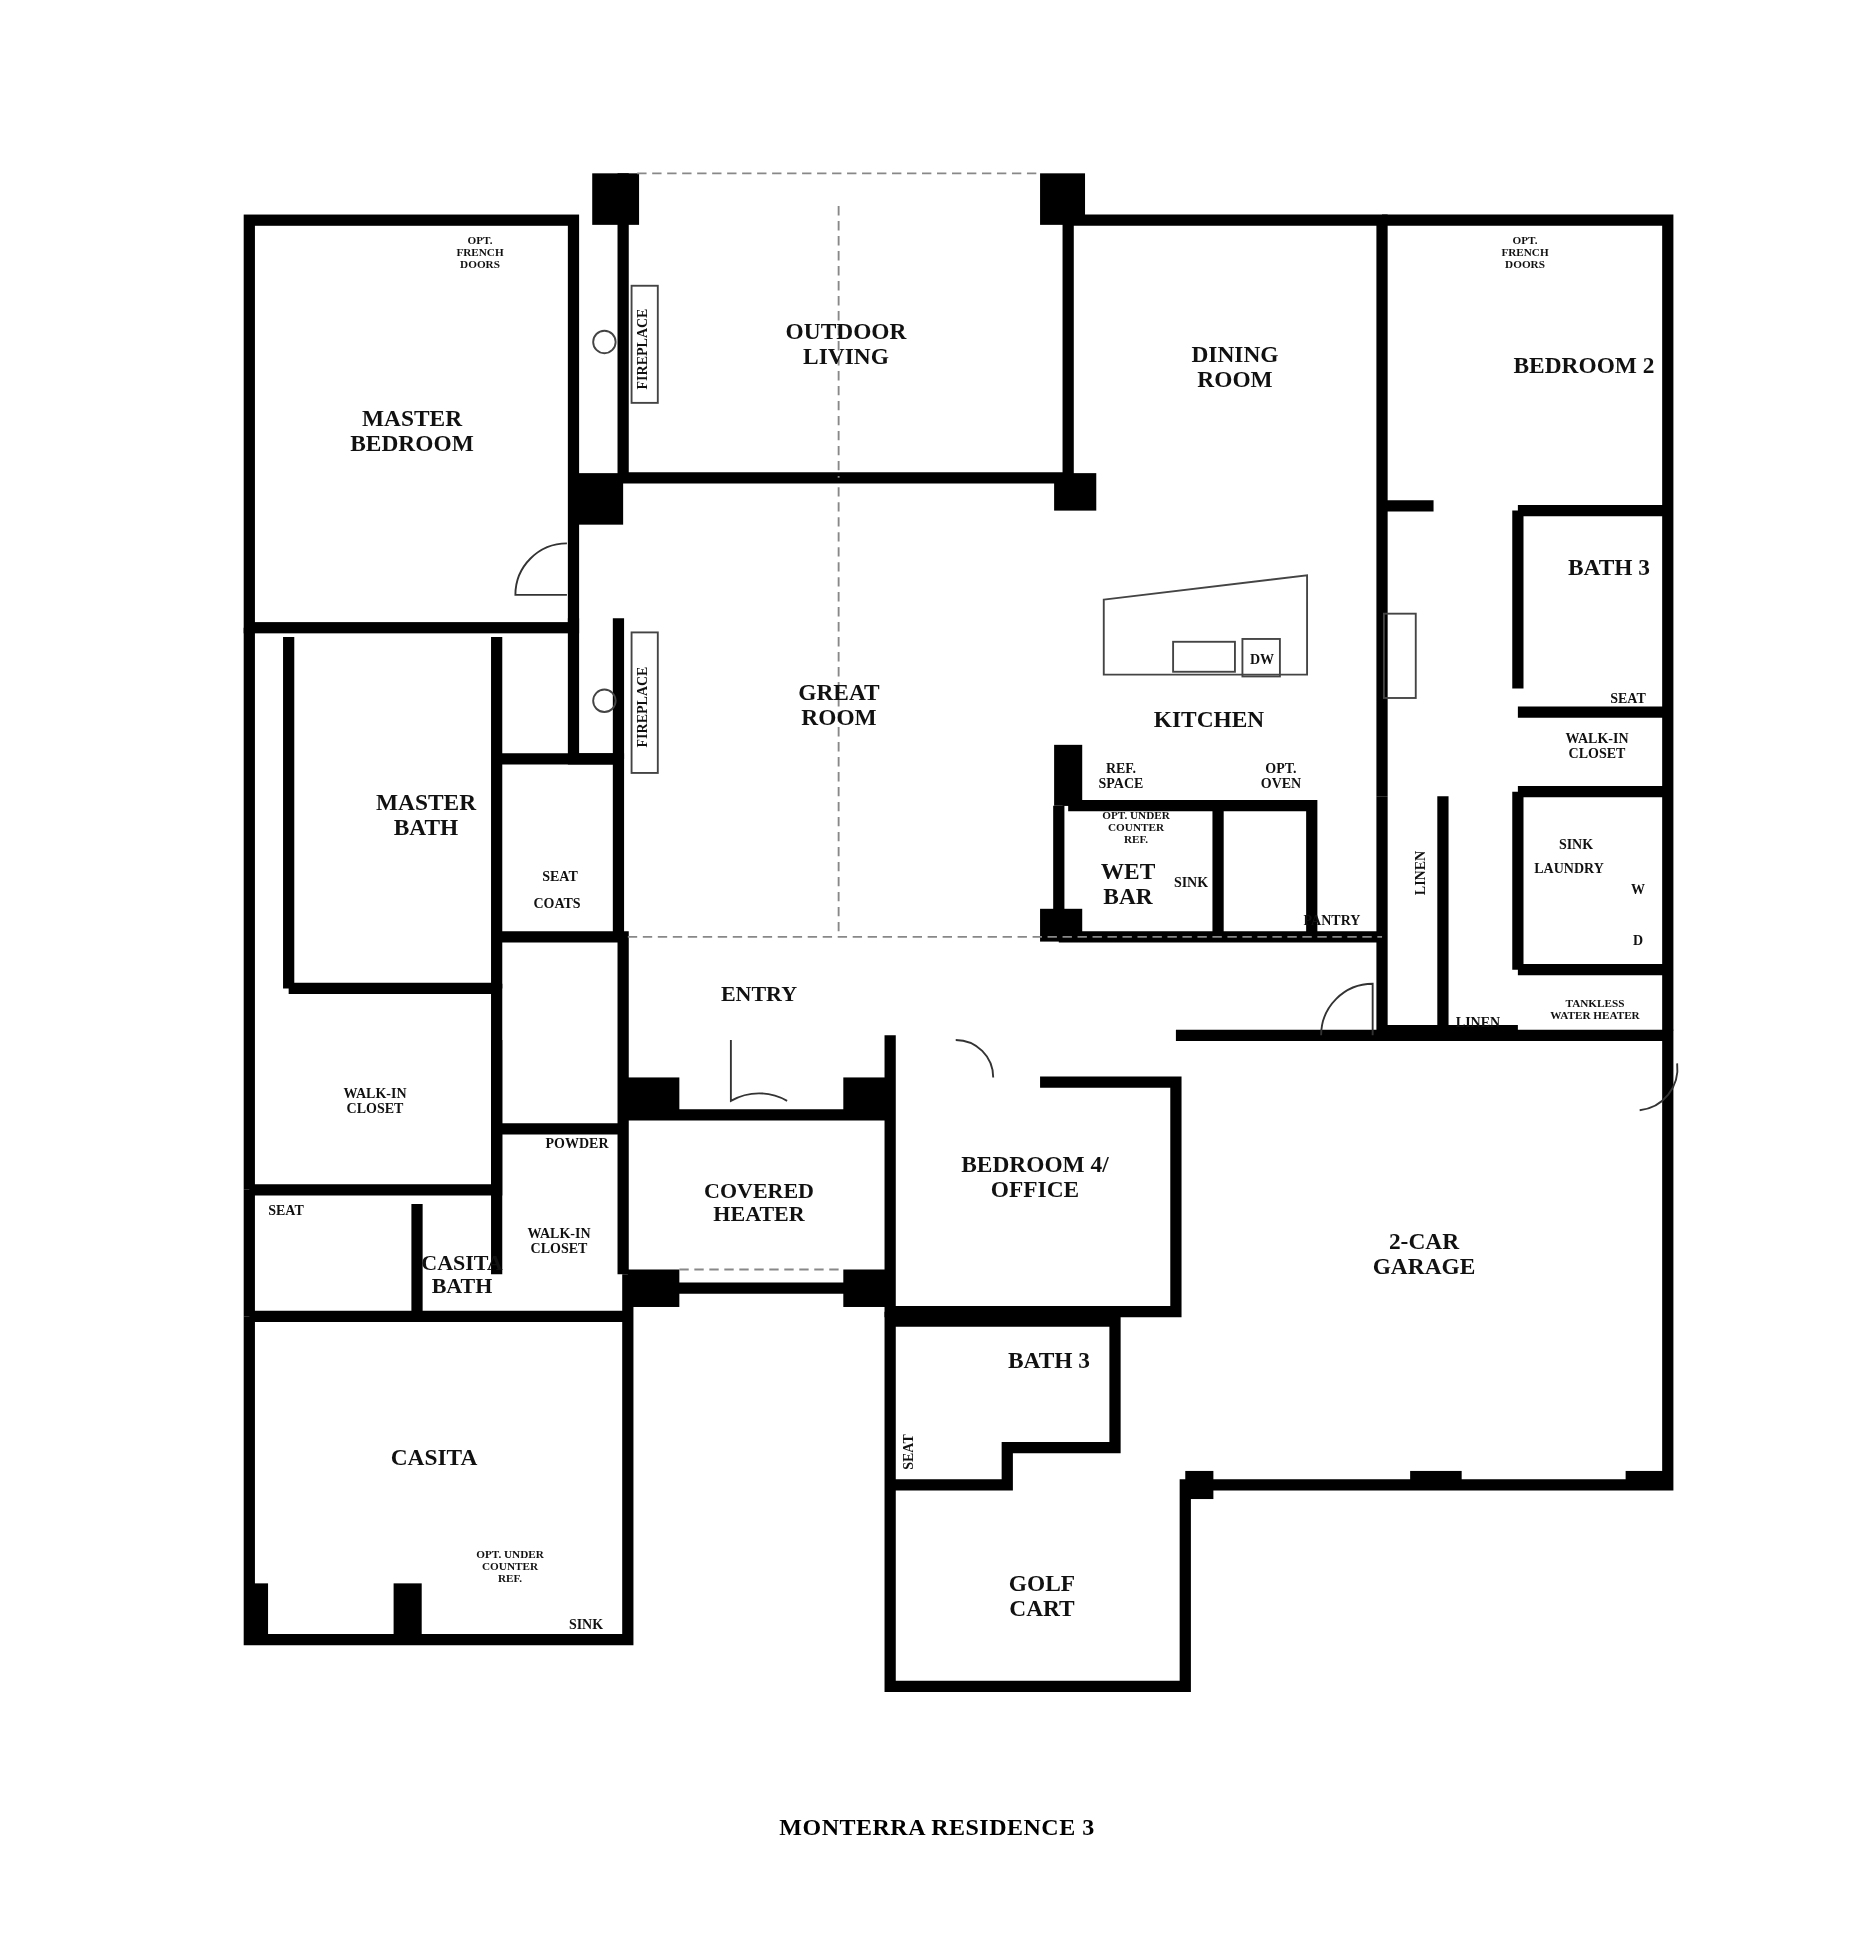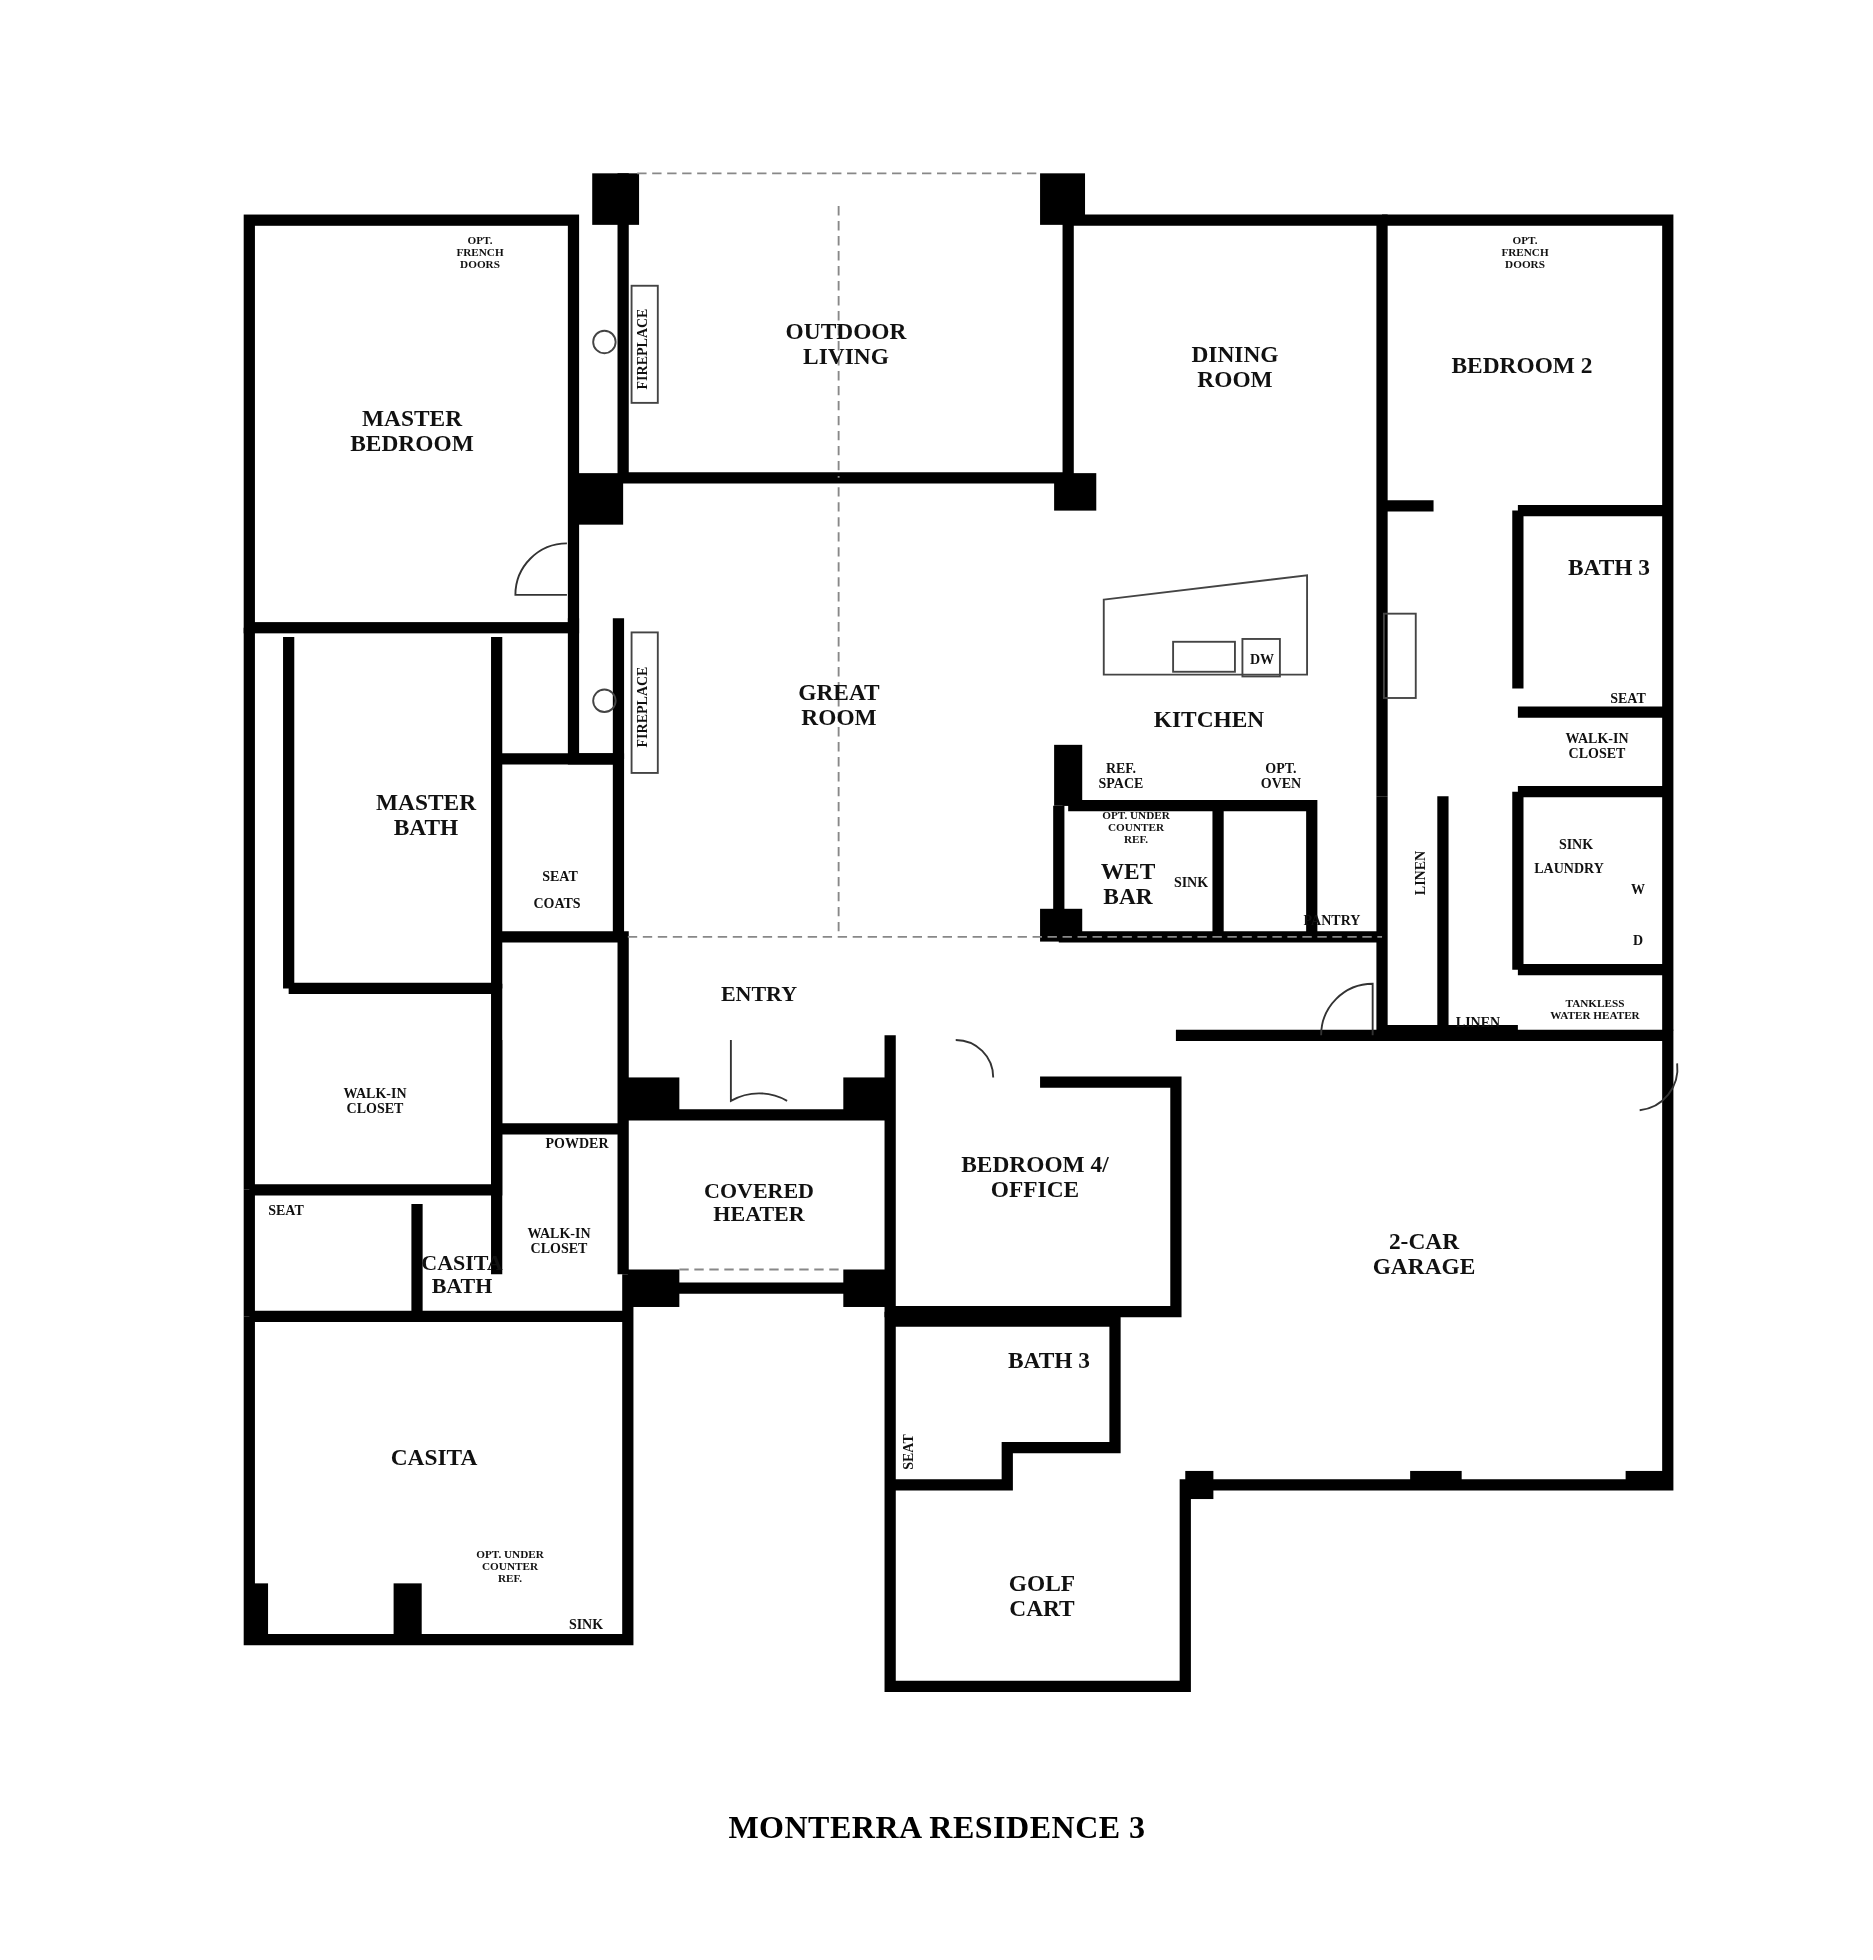--- a/index.html
+++ b/index.html
@@ -4,21 +4,21 @@
 <style>
   html,body{margin:0;padding:0;background:#fff;}
   body{width:1874px;height:1960px;position:relative;overflow:hidden;font-family:"Liberation Serif","DejaVu Serif",serif;}
   #plan{position:absolute;left:0;top:0;width:1874px;height:1960px;}
   .lbl{position:absolute;transform:translate(-50%,-50%);text-align:center;font-weight:bold;color:#111;line-height:1.05;white-space:pre-line;}
   .big{font-size:23.4px;}
   .med{font-size:22px;}
   .sm{font-size:14px;}
   .xs{font-size:11.2px;}
   .vert{transform:translate(-50%,-50%) rotate(-90deg);}
-  .title{position:absolute;left:937px;top:1827px;transform:translate(-50%,-50%);font-size:32px;font-weight:bold;letter-spacing:0.5px;}
+  .title{position:absolute;left:937px;top:1827px;transform:translate(-50%,-50%);font-size:24px;font-weight:bold;letter-spacing:0.5px;}
 </style>
 </head>
 <body>
 
 <svg id="plan" viewBox="0 0 2000 2092" xmlns="http://www.w3.org/2000/svg">
   <g fill="none" stroke="#000" stroke-width="12" stroke-linejoin="miter">
 
     <rect x="266" y="235" width="346" height="435"></rect>
 
     <path d="M665 185 V510 H1140 V235"></path>
@@ -126,21 +126,21 @@
 BEDROOM</div>
 <div class="lbl xs" style="left:480px;top:253px">OPT.
 FRENCH
 DOORS</div>
 <div class="lbl big" style="left:846px;top:344px">OUTDOOR
 LIVING</div>
 <div class="lbl sm vert" style="left:643px;top:349px">FIREPLACE</div>
 <div class="lbl sm vert" style="left:643px;top:707px">FIREPLACE</div>
 <div class="lbl big" style="left:1235px;top:367px">DINING
 ROOM</div>
-<div class="lbl big" style="left:1522px;top:365px">BEDROOM 2</div>
+<div class="lbl big" style="left:1584px;top:365px">BEDROOM 2</div>
 <div class="lbl xs" style="left:1525px;top:253px">OPT.
 FRENCH
 DOORS</div>
 <div class="lbl big" style="left:839px;top:705px">GREAT
 ROOM</div>
 <div class="lbl big" style="left:1209px;top:719px">KITCHEN</div>
 <div class="lbl sm" style="left:1262px;top:660px">DW</div>
 <div class="lbl sm" style="left:1121px;top:777px">REF.
 SPACE</div>
 <div class="lbl sm" style="left:1281px;top:777px">OPT.

